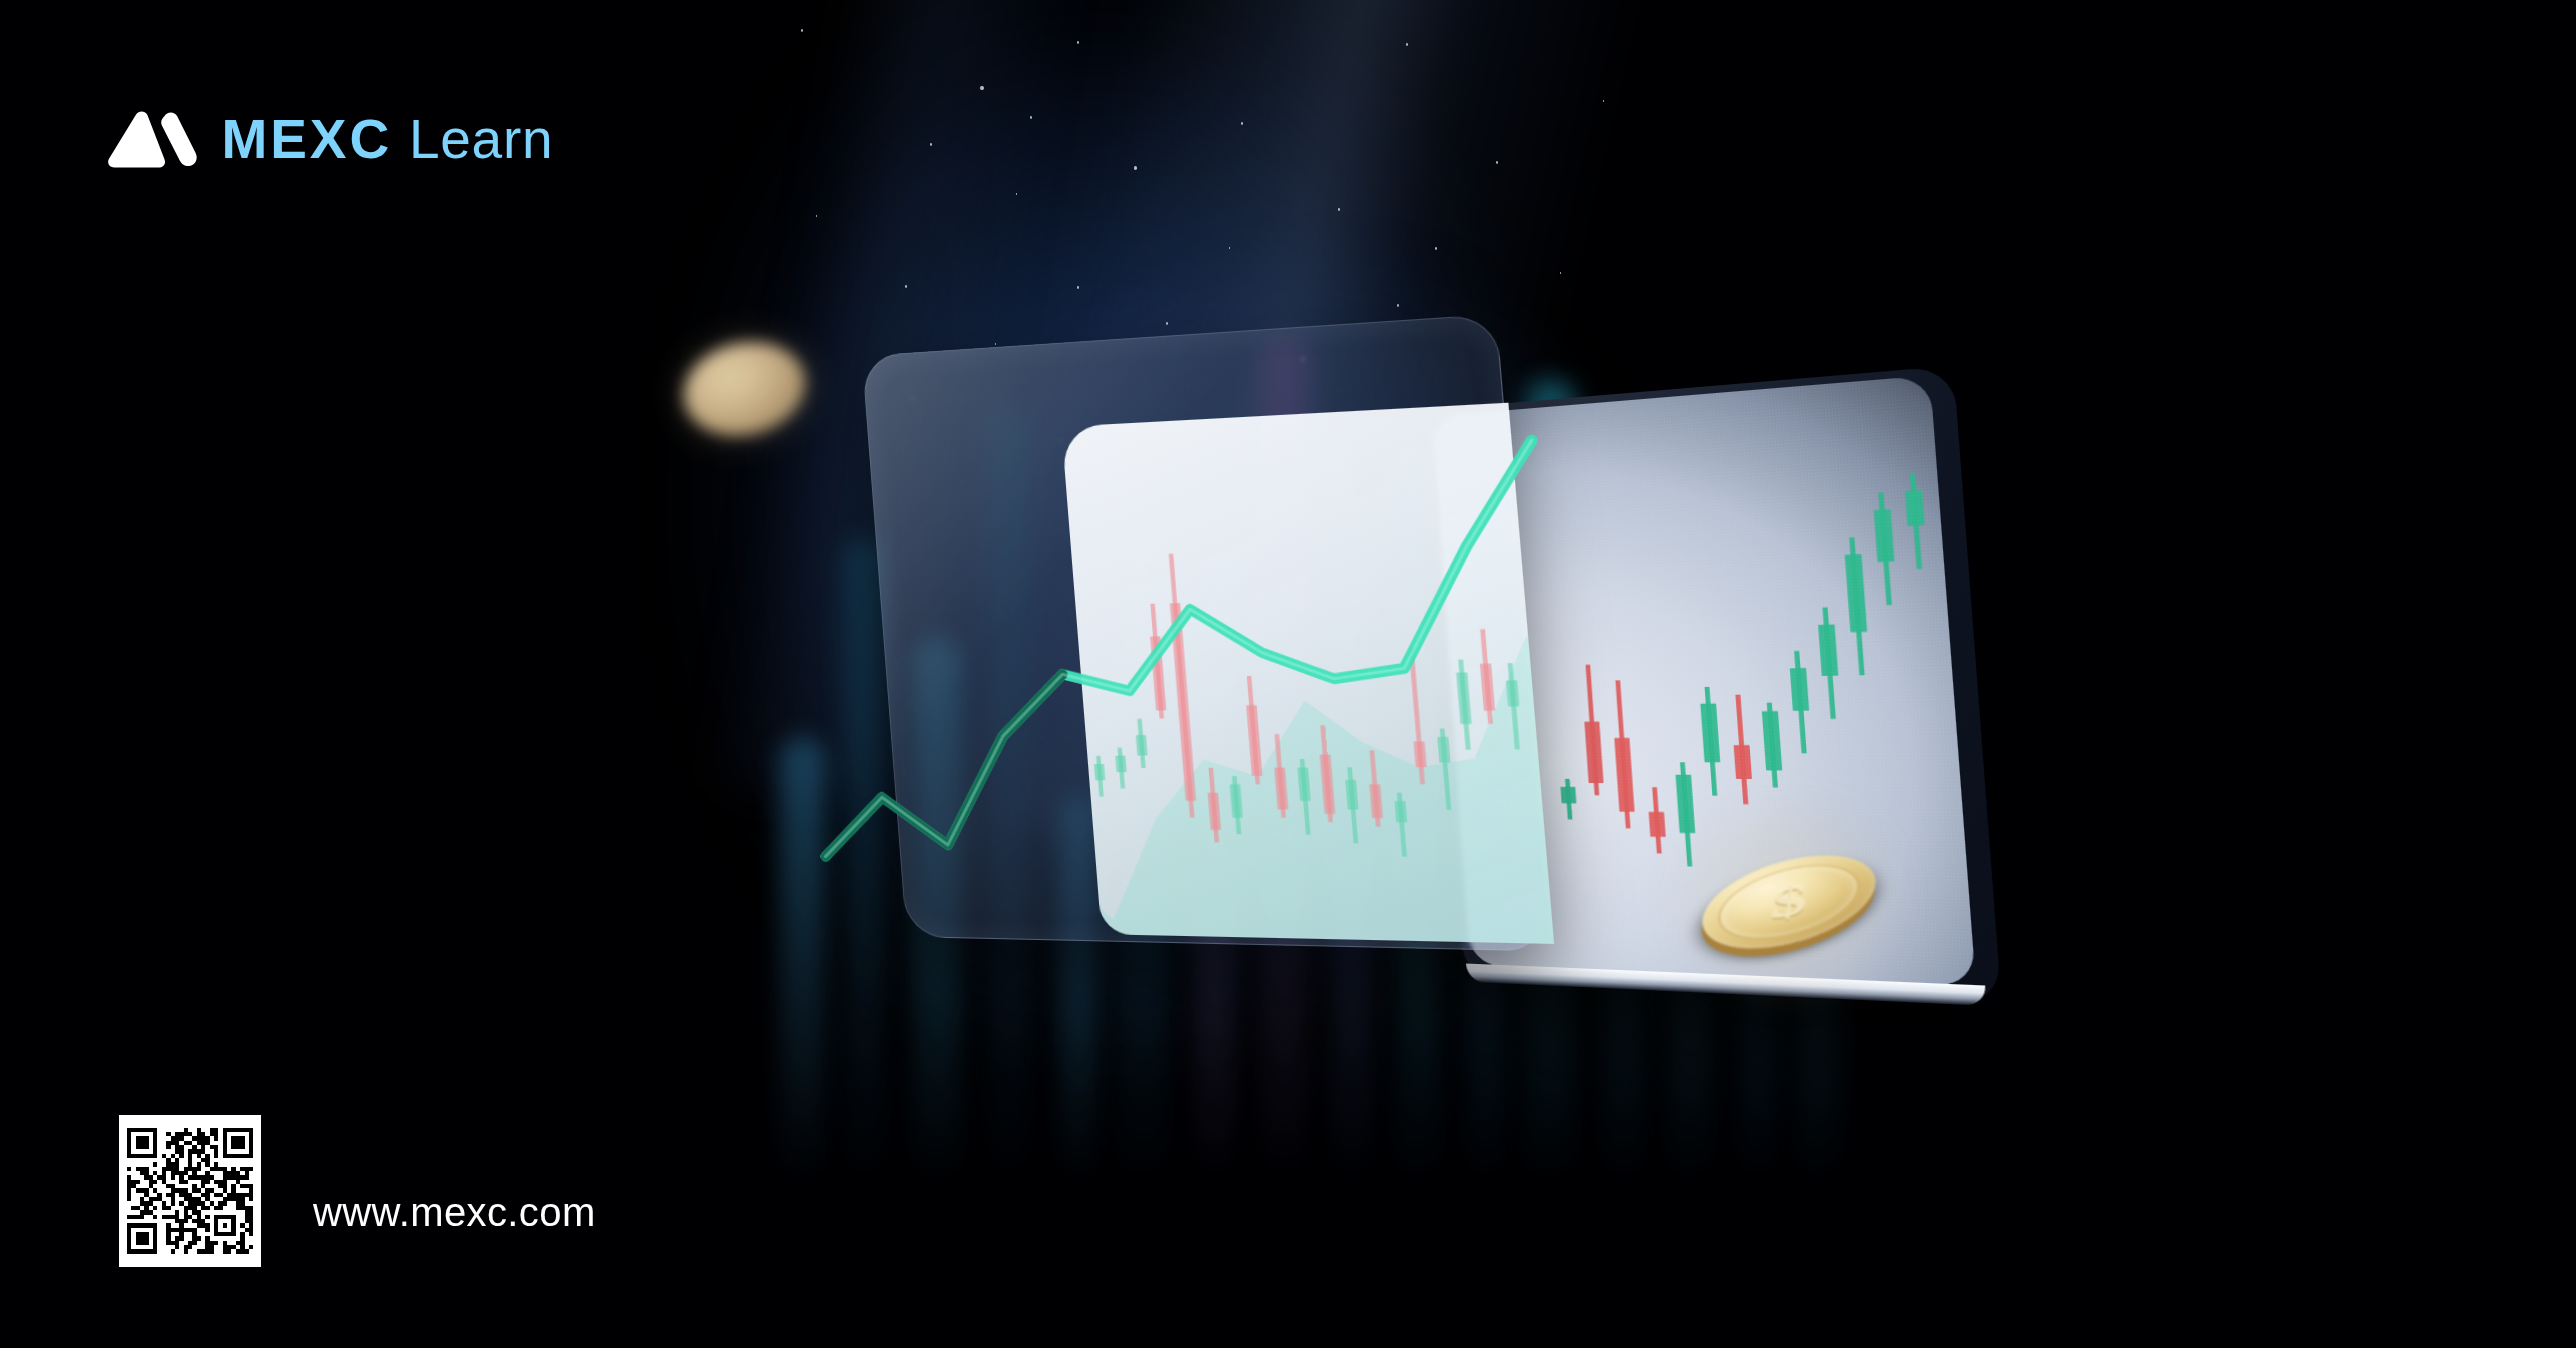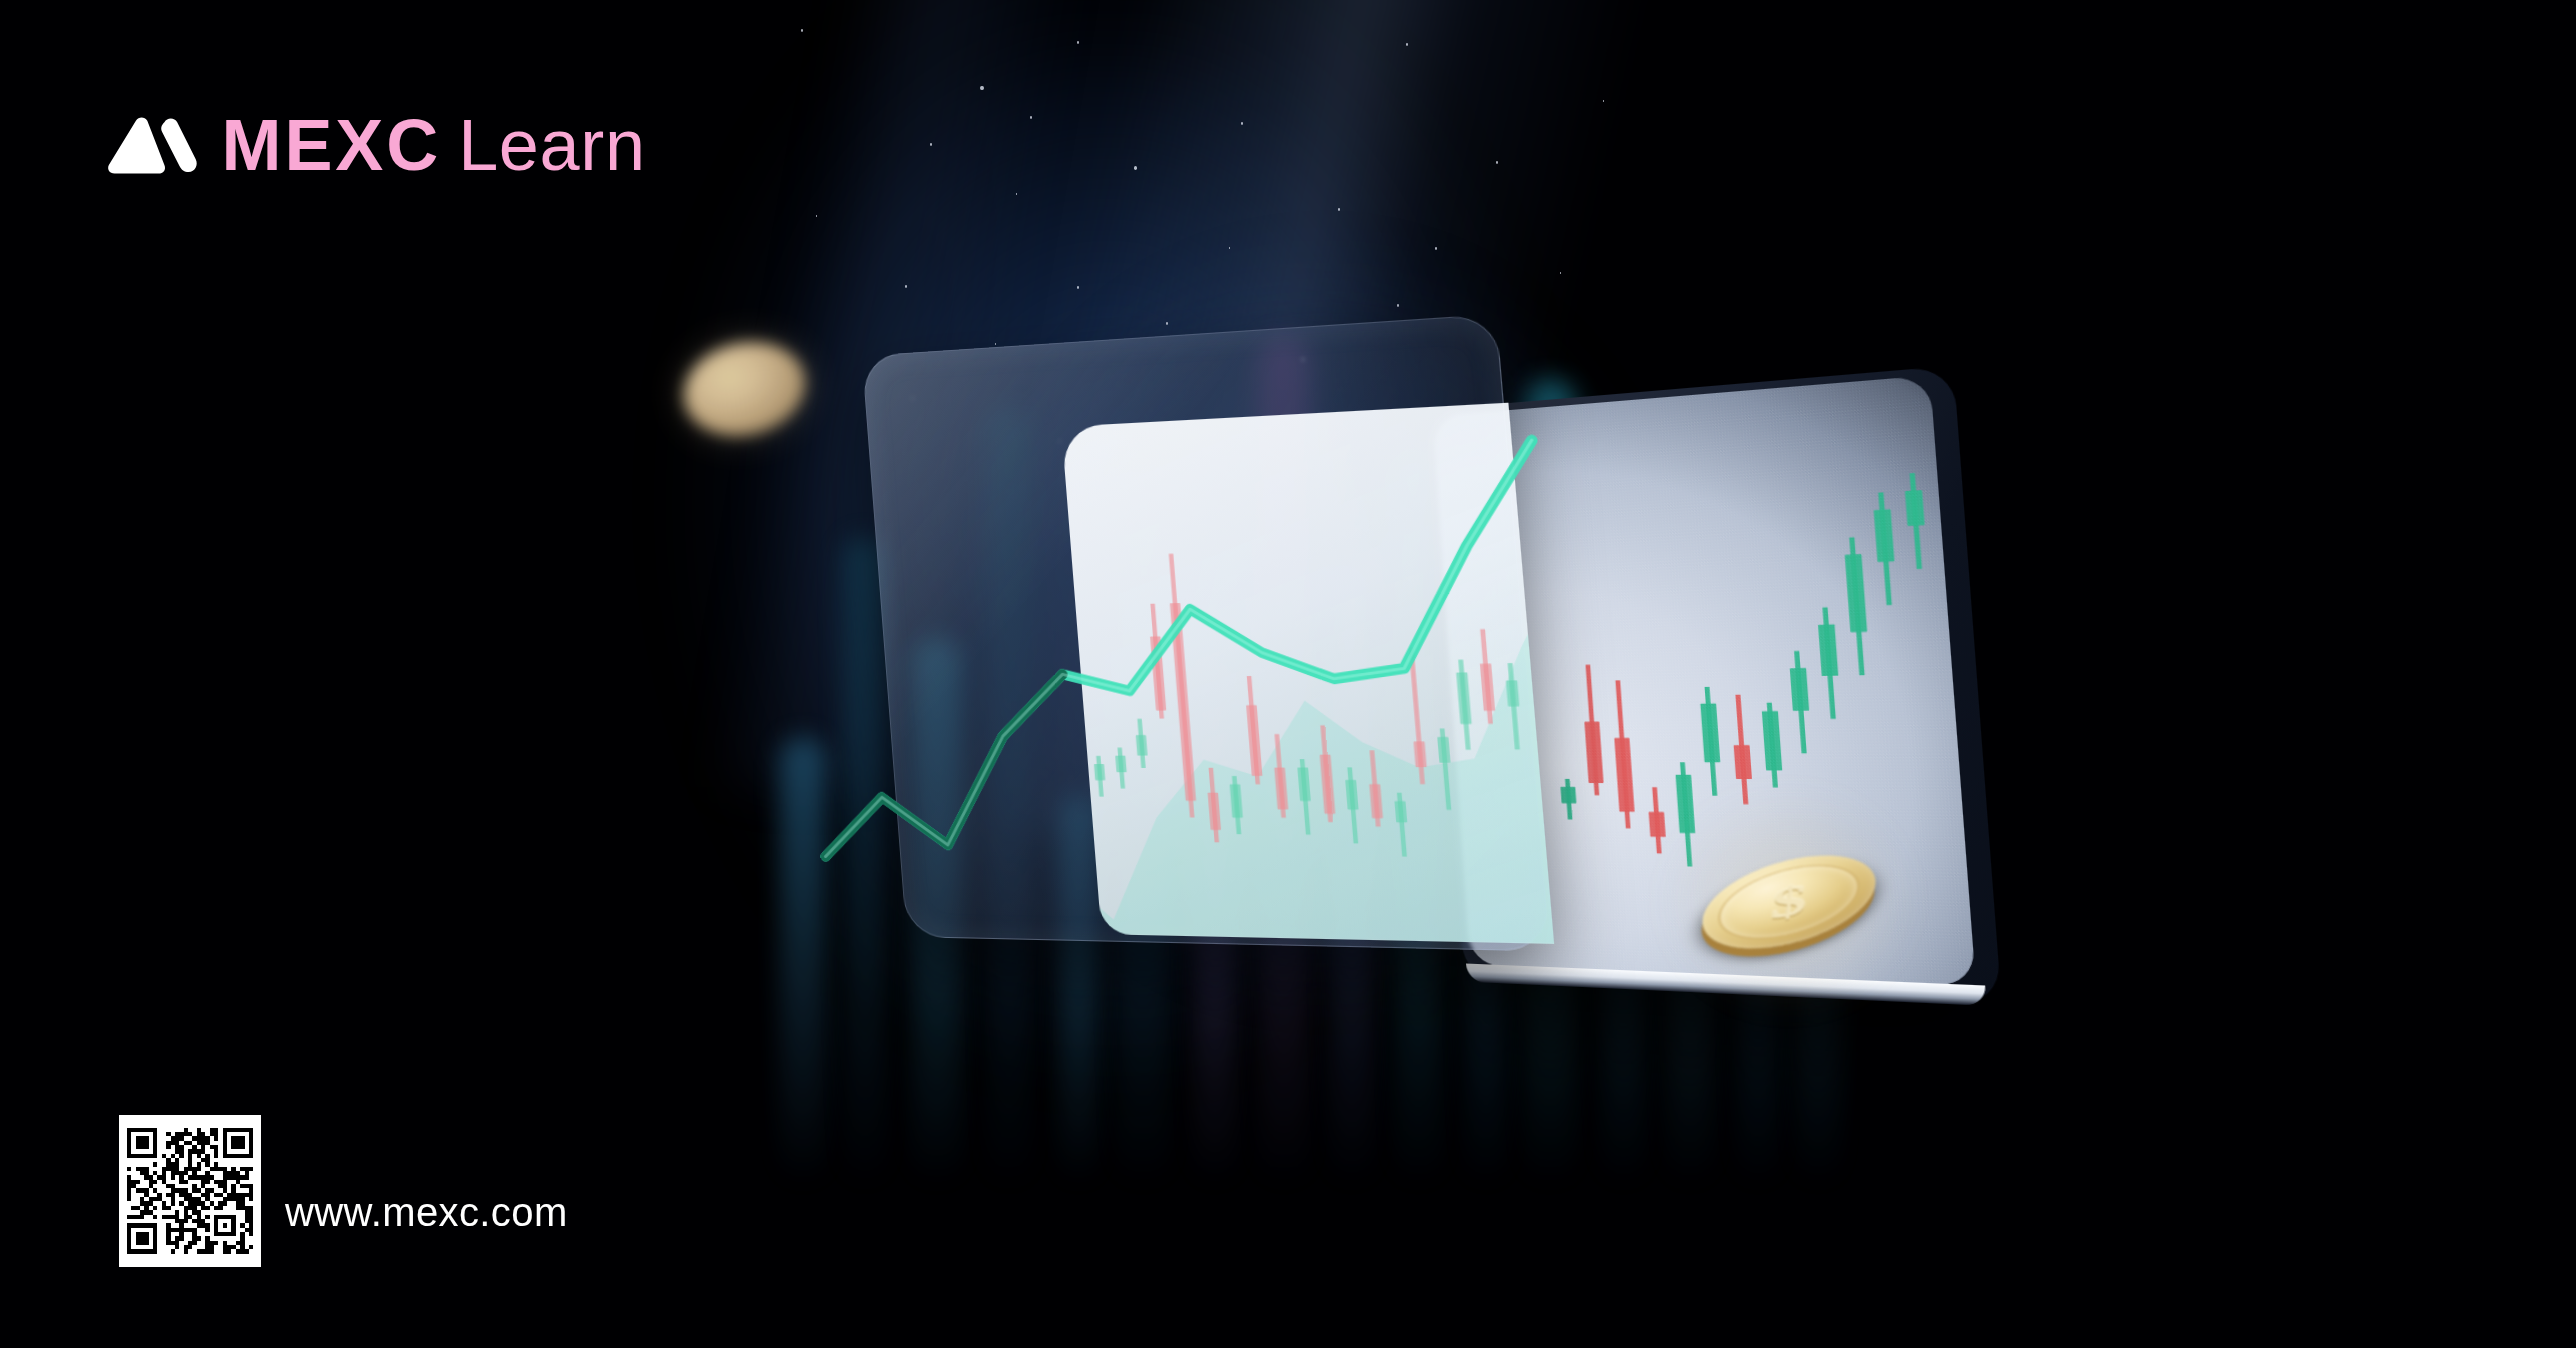--- a/index.html
+++ b/index.html
@@ -208,38 +208,38 @@
   
   .logo {
     position: absolute;
     left: 106px; top: 109px;
     display: flex;
     align-items: center;
     gap: 21.5px;
   }
   .logo-mark { width: 94px; height: 60px; display: block; }
   .logo-word {
-    font-size: 72px;
+    font-size: 55px;
     letter-spacing: 0.7px;
-    color: #f9a8d4;
+    color: #7dd3fc;
     line-height: 1;
     white-space: nowrap;
     display: flex;
     align-items: baseline;
   }
   .logo-mexc { font-weight: bold; letter-spacing: 2.9px; }
   .logo-learn { font-weight: 300; margin-left: 17px; letter-spacing: 0.7px; }
 
   
   .footer {
     position: absolute;
     left: 119px; top: 1115px;
     display: flex;
     align-items: center;
-    gap: 24px;
+    gap: 52px;
   }
   .qr {
     width: 142px; height: 152px;
     background: #ffffff;
     padding: 6.4px 7.9px;
   }
   .qr svg { display: block; width: 100%; height: 100%; }
   .site-url {
     font-size: 40px;
     color: #ffffff;

